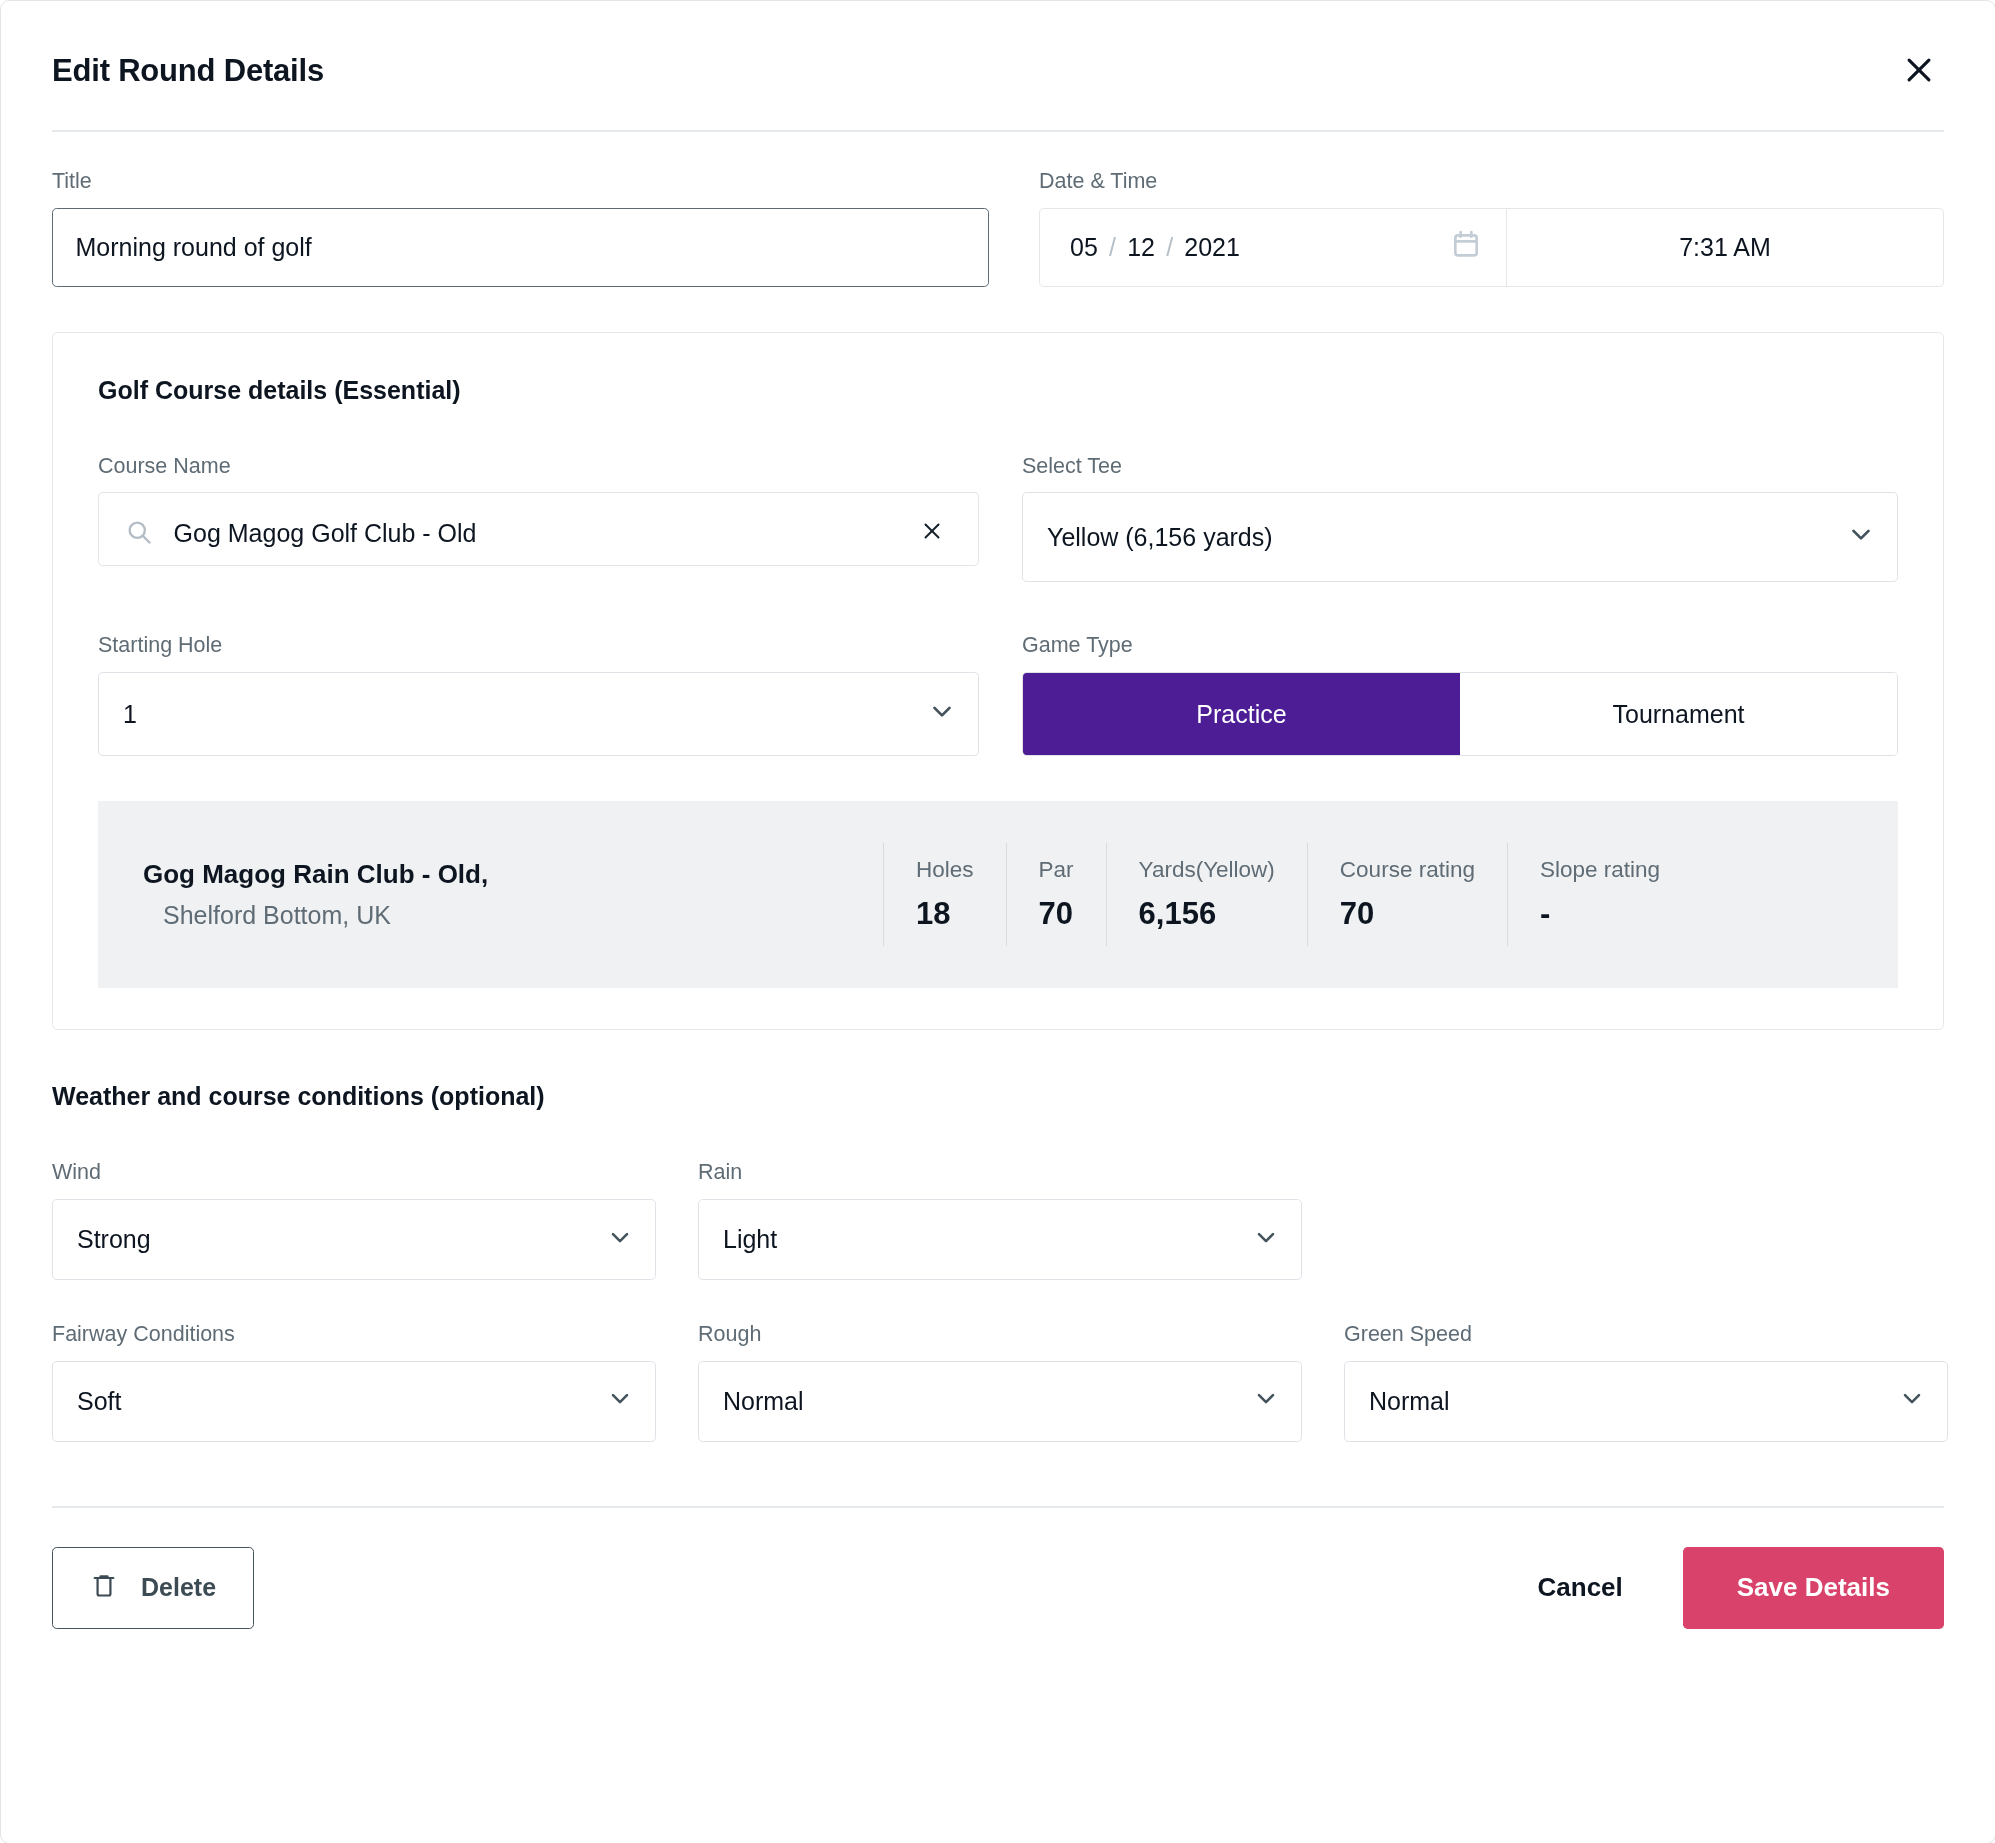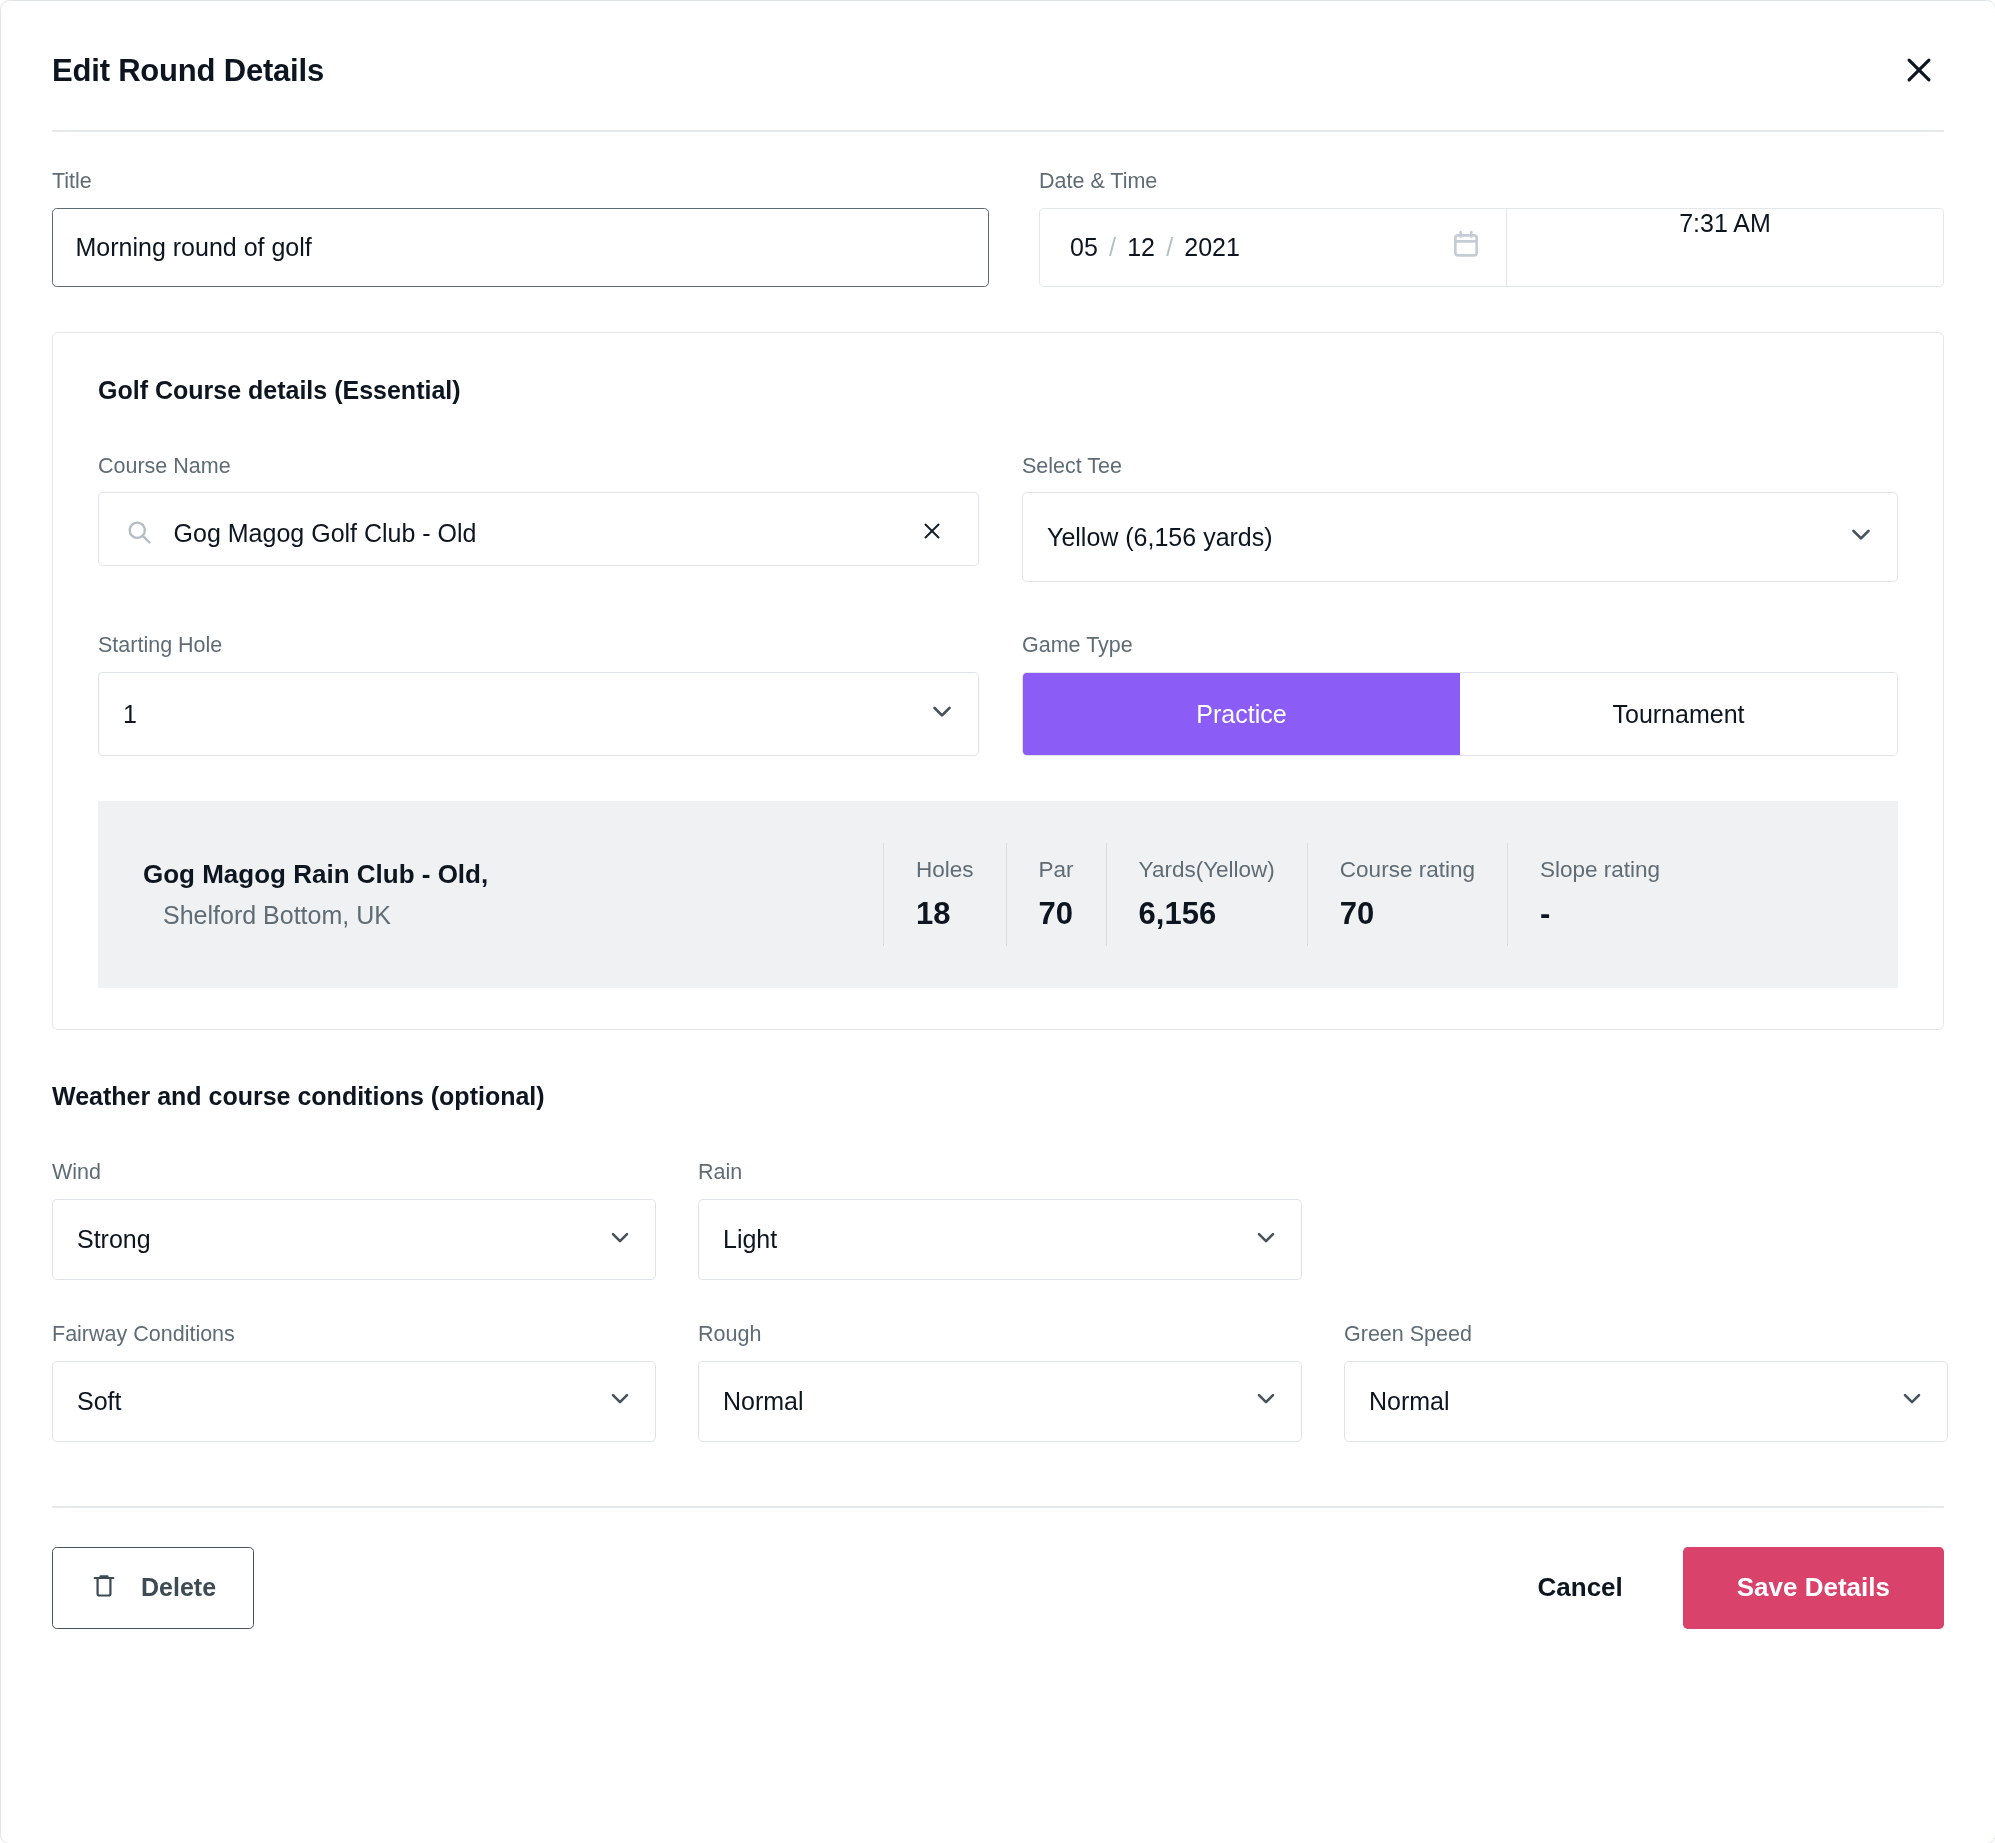--- a/index.html
+++ b/index.html
@@ -111,20 +111,21 @@
     padding: 0 24px 0 30px;
     border-right: 1.9px solid #e3e7ea;
     font-size: 25px;
     color: #0d1520;
   }
   .date-segments { display: flex; align-items: center; gap: 3.7px; }
   .date-sep { color: #b5bfc7; padding: 0 7.5px; }
   .time-part {
     flex: 1;
     display: flex;
+    align-items: center;
     justify-content: center;
     font-size: 25px;
     color: #0d1520;
   }
 
   
   .course-card {
     margin-top: 45px;
     border: 1.9px solid #e4e7ea;
     border-radius: 5.6px;
@@ -182,21 +183,21 @@
     flex: 1;
     display: flex;
     align-items: center;
     justify-content: center;
     font-size: 25px;
     color: #0d1520;
     background: #fff;
     cursor: pointer;
   }
   .toggle-opt.active {
-    background: #8b5cf6;
+    background: #4c1d95;
     color: #ffffff;
   }
 
   
   .info-bar {
     margin-top: 45px;
     background: #f0f1f2;
     display: flex;
     align-items: center;
     height: 187px;

